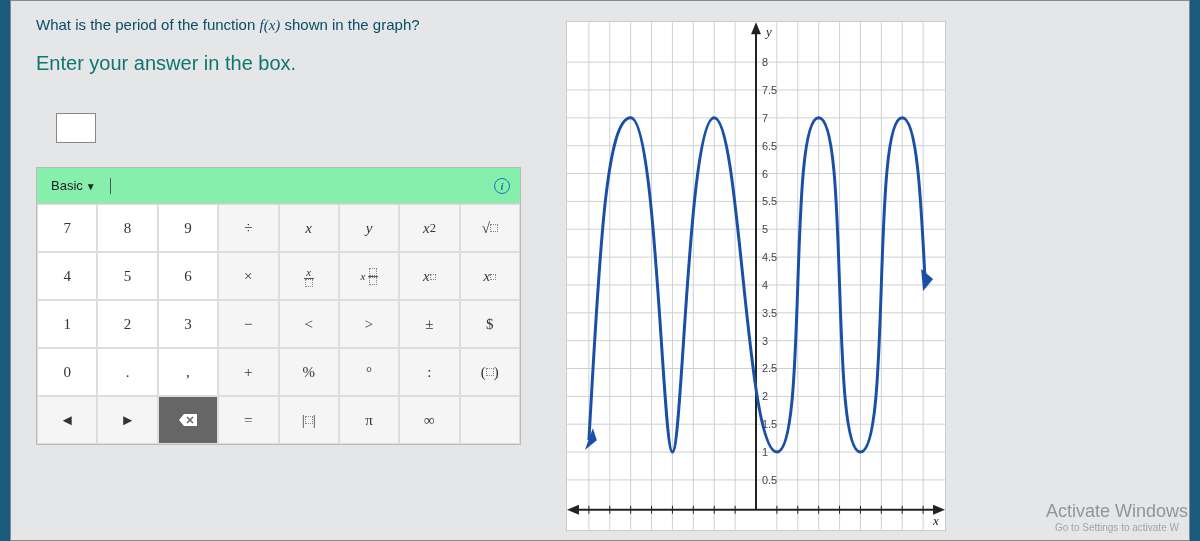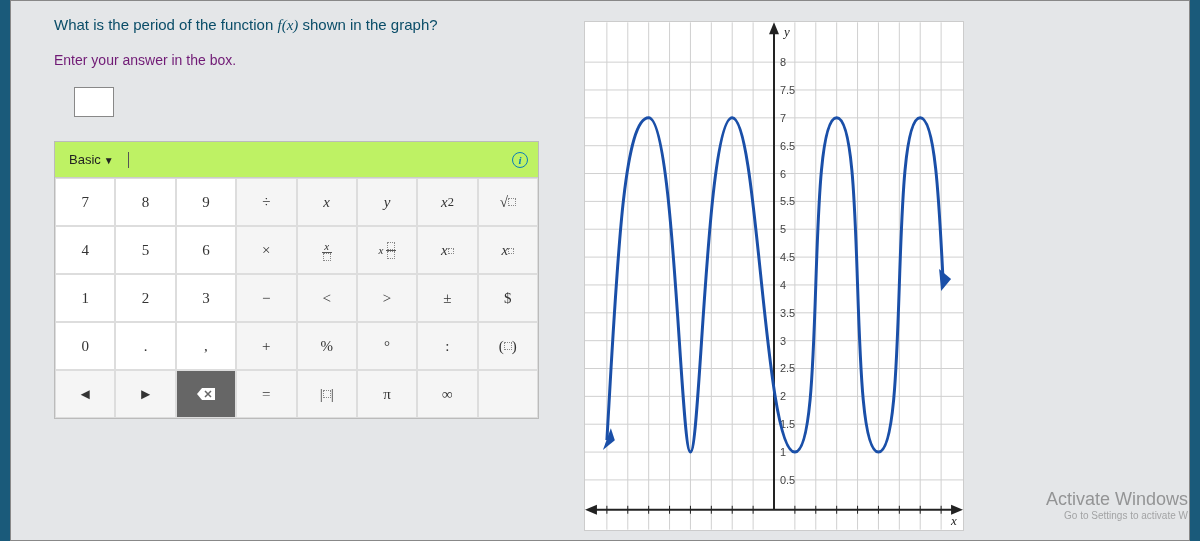--- a/index.html
+++ b/index.html
@@ -12,40 +12,40 @@
     overflow: hidden;
   }
   .content-area {
     position: absolute;
     left: 10px;
     top: 0;
     right: 10px;
     bottom: 0;
     background: #e4e6e8;
     border: 1px solid #888;
-    padding: 15px 43px;
+    padding: 15px 25px;
     display: flex;
     gap: 30px;
   }
   .left-panel {
     flex: 0 0 500px;
   }
   .question-text {
     color: #0a4d68;
     font-size: 15px;
     margin-bottom: 18px;
   }
   .question-text .fx {
     font-style: italic;
     font-family: 'Times New Roman', serif;
   }
   .instruction {
-    color: #701a75;
-    font-size: 14px;
-    margin-bottom: 19px;
+    color: #0f766e;
+    font-size: 20px;
+    margin-bottom: 38px;
   }
   .answer-box {
     width: 40px;
     height: 30px;
     border: 1px solid #888;
     background: #fff;
     display: inline-block;
     margin-left: 20px;
     margin-bottom: 20px;
   }
@@ -53,21 +53,21 @@
     border: 1px solid #bbb;
     background: #fff;
     width: 485px;
   }
   .keypad-header {
     display: flex;
     align-items: center;
     height: 36px;
     border-bottom: 1px solid #ccc;
     padding: 0 10px;
-    background: #bef264;
+    background: #86efac;
   }
   .mode-select {
     font-size: 13px;
     color: #222;
     padding: 2px 4px;
     border: none;
     background: transparent;
   }
   .mode-caret {
     font-size: 10px;
@@ -144,22 +144,22 @@
   .axis-line { stroke: #222; stroke-width: 2; }
   .curve { stroke: #1a4fa8; stroke-width: 3; fill: none; }
   .tick-label { font-size: 11px; fill: #444; font-family: Arial, sans-serif; }
   .axis-label { font-size: 13px; fill: #222; font-family: 'Times New Roman', serif; font-style: italic; }
   .arrow-head { fill: #222; }
   .curve-arrow { fill: #1a4fa8; }
   
   .watermark {
     position: absolute;
     right: 12px;
-    bottom: 20px;
-    text-align: right;
+    bottom: 8px;
+    text-align: center;
     pointer-events: none;
   }
   .watermark .wm-title { color: rgba(80,80,80,0.55); font-size: 18px; }
   .watermark .wm-sub { color: rgba(80,80,80,0.45); font-size: 10px; }
 </style>
 </head>
 <body>
 
 <div class="content-area">
   <div class="left-panel">

